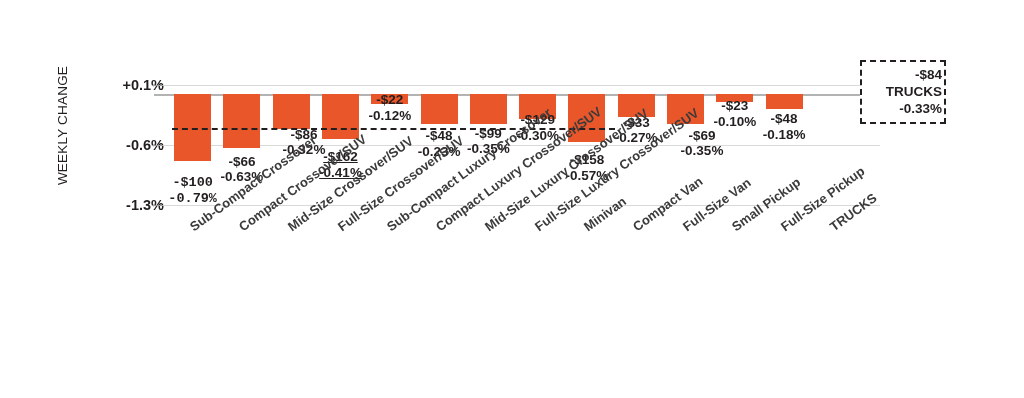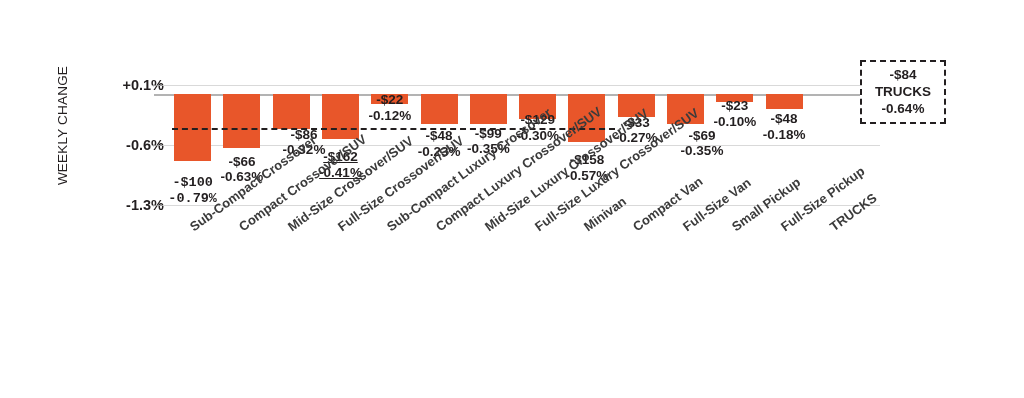--- a/index.html
+++ b/index.html
@@ -126,21 +126,21 @@
     width: 78px;
     padding: 4px 2px 5px 2px;
     border: 2px dashed #231f20;
     text-align: center;
     font-size: 13.5px;
     font-weight: 700;
     line-height: 17px;
     color: #231f20;
     background: #ffffff;
   }
-  #callout div { white-space: nowrap; }
+  #callout div { white-space: nowrap; text-align: right; }
 </style>
 </head>
 <body>
 
 <div id="chart-root">
 
   <div class="axis-title">WEEKLY CHANGE</div>
 
   <div id="ytick-layer">
       <div class="ytick" style="top: 85px;">+0.1%</div>
@@ -220,21 +220,21 @@
       <div class="vlabel" style="left: 616.071px; top: 111px;">
         <div>-$48</div>
         <div>-0.18%</div>
       </div>
       <div class="avgline" style="left: 4.14286px; width: 443.286px; top: 127.857px;"></div>
     </div>
 
   <div id="callout">
     <div>-$84</div>
     <div>TRUCKS</div>
-    <div>-0.64%</div>
+    <div>-0.33%</div>
   </div>
 
 <div class="catlabel" style="left: 186.643px; top: 222px;">Sub-Compact Crossover</div>
     <div class="catlabel" style="left: 235.929px; top: 222px;">Compact Crossover/SUV</div>
     <div class="catlabel" style="left: 285.214px; top: 222px;">Mid-Size Crossover/SUV</div>
     <div class="catlabel" style="left: 334.5px; top: 222px;">Full-Size Crossover/SUV</div>
     <div class="catlabel" style="left: 383.786px; top: 222px;">Sub-Compact Luxury Crossover</div>
     <div class="catlabel" style="left: 433.071px; top: 222px;">Compact Luxury Crossover/SUV</div>
     <div class="catlabel" style="left: 482.357px; top: 222px;">Mid-Size Luxury Crossover/SUV</div>
     <div class="catlabel" style="left: 531.643px; top: 222px;">Full-Size Luxury Crossover/SUV</div>

